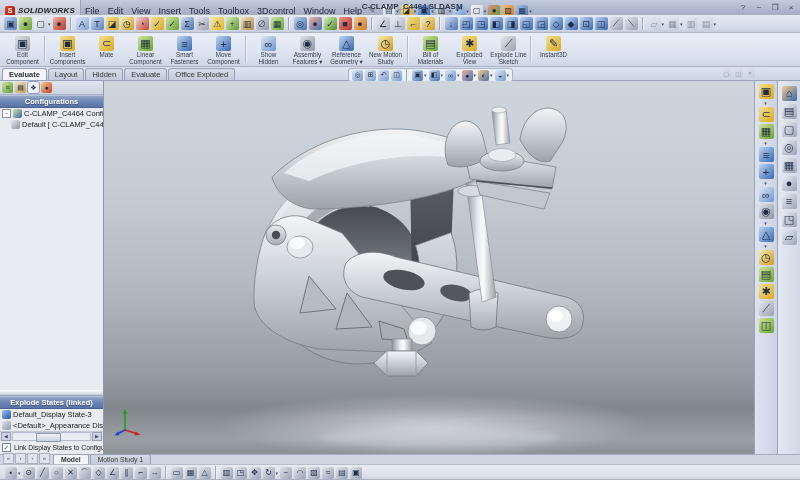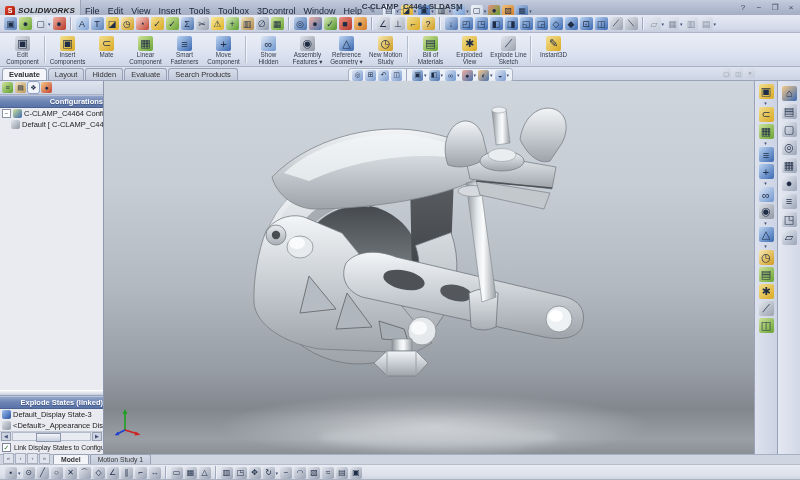--- a/index.html
+++ b/index.html
@@ -54,21 +54,21 @@
     background:rgba(240,244,250,.85);border:1px solid #aab4c6;border-radius:3px;padding:0 2px;}
   #headsup .ticon{width:11px;height:11px;font-size:8px;}
   #vp-corner{position:absolute;right:44px;top:1px;display:flex;}
   
   #main{top:81px;height:373px;display:flex;}
   #leftpanel{width:103px;background:#e9ebf1;border-right:1px solid #8e97ab;display:flex;flex-direction:column;font-size:7.5px;color:#222;}
   #panel-tabs{height:13px;background:linear-gradient(180deg,#dfe4ef,#ccd3e2);border-bottom:1px solid #aab2c4;display:flex;align-items:center;padding-left:1px;}
   #panel-tabs .ticon{width:12px;height:11px;}
   #panel-tabs .ticon.active{background:#f0f3f9 !important;outline:1px solid #8fa3c8;}
   .phead{height:11px;background:linear-gradient(180deg,#93a5c8 0%,#6c84b4 50%,#5a74a8 100%);
-    color:#fff;font-weight:bold;font-size:7.5px;text-align:right;line-height:11px;
+    color:#fff;font-weight:bold;font-size:7.5px;text-align:center;line-height:11px;
     border-top:1px solid #b9c5dd;border-bottom:1px solid #4c618f;text-shadow:0 1px 1px #3c4f7a;}
   .trow{display:flex;align-items:center;height:11px;white-space:nowrap;overflow:hidden;padding-left:2px;}
   .trow .exp{width:7px;height:7px;border:1px solid #8b94a6;background:#fff;font-size:6px;line-height:6px;text-align:center;color:#444;margin-right:2px;flex:0 0 auto;}
   .trow .nico{width:9px;height:9px;border-radius:2px;margin-right:2px;flex:0 0 auto;}
   .filler{flex:1;}
   .splitter{height:4px;background:linear-gradient(180deg,#f2f4f8,#c8cfdd);border-top:1px solid #fff;border-bottom:1px solid #9aa3b6;}
   .hscroll{height:9px;display:flex;align-items:center;background:#dde1ea;border-top:1px solid #c2c8d4;padding:0 1px;}
   .hscroll .arr{width:8px;height:7px;background:#cdd3df;border:1px solid #98a1b3;font-size:5px;line-height:7px;text-align:center;color:#41507a;}
   .hscroll .track{flex:1;height:7px;background:#e8ebf1;border:1px solid #b5bccb;margin:0 1px;position:relative;}
   .hscroll .thumb{position:absolute;left:30%;width:30%;top:0;height:100%;background:linear-gradient(180deg,#f3f5f9,#c6cedd);border:1px solid #8d97ad;}
@@ -397,21 +397,21 @@
       <div class="lbl">Instant3D</div>
     </div>
   </div>
 
 <div id="tabband" class="bar">
   <div id="cmtabs">
       <span class="cmtab active">Evaluate</span>
       <span class="cmtab">Layout</span>
       <span class="cmtab">Hidden</span>
       <span class="cmtab">Evaluate</span>
-      <span class="cmtab">Search Products</span>
+      <span class="cmtab">Office Exploded</span>
     </div>
   <div id="headsup">
       <span class="ticon" style="width: 11px; height: 11px; font-size: 7px; background: linear-gradient(135deg, rgb(223, 231, 244), rgb(123, 156, 208));">
         <span class="g" style="color: rgb(31, 45, 70);">◎</span>
       </span>
       <span class="ticon" style="width: 11px; height: 11px; font-size: 7px; background: linear-gradient(135deg, rgb(223, 231, 244), rgb(123, 156, 208));">
         <span class="g" style="color: rgb(31, 45, 70);">⊞</span>
       </span>
       <span class="ticon" style="width: 11px; height: 11px; font-size: 7px; background: linear-gradient(135deg, rgb(223, 231, 244), rgb(123, 156, 208));">
         <span class="g" style="color: rgb(31, 45, 70);">↶</span>

